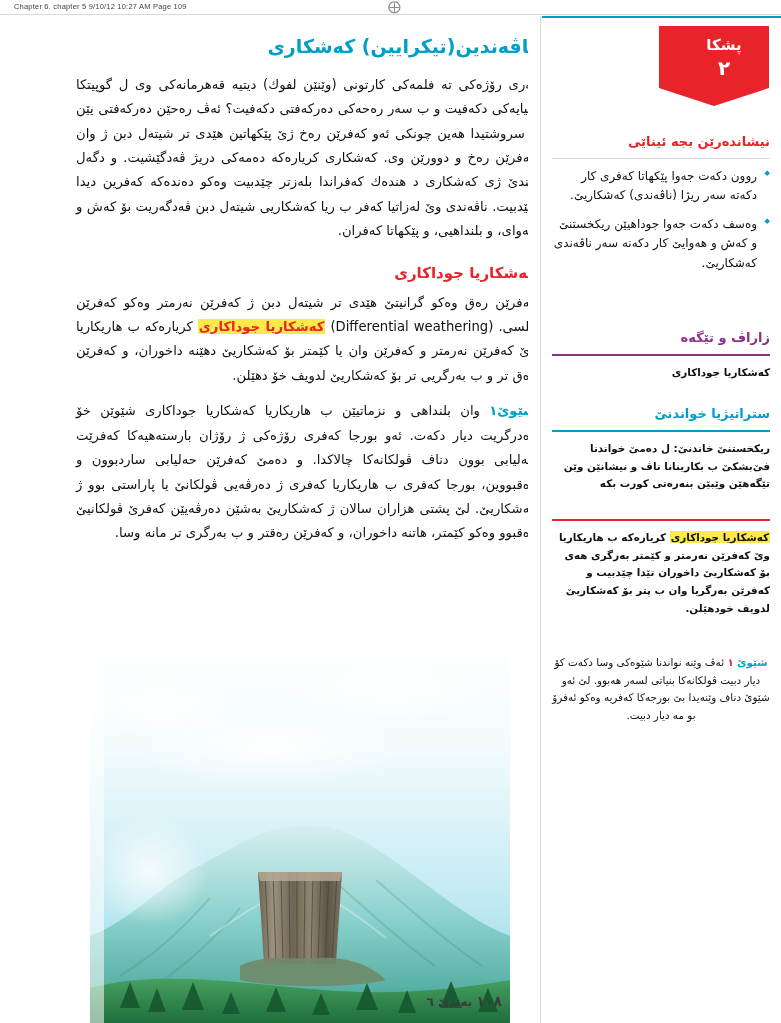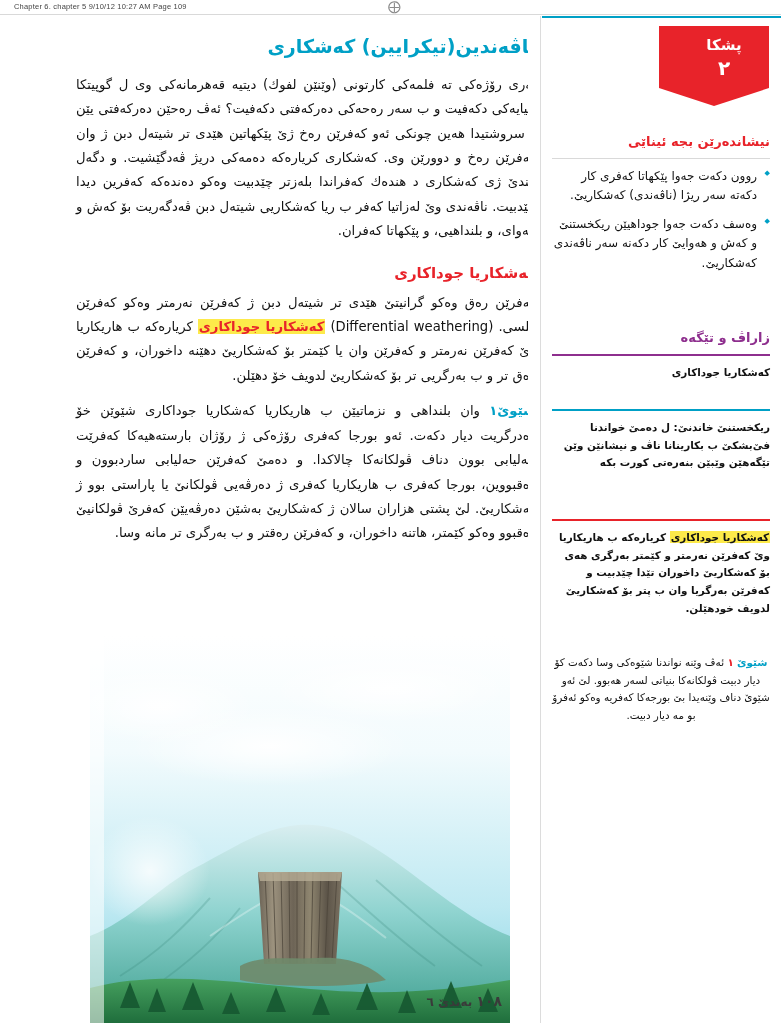--- a/index.html
+++ b/index.html
@@ -371,20 +371,21 @@
       </ul>
     </div>
 
     <div class="sb-sec" style="top:314px;">
       <div class="sb-head" style="color:#8e2f8e;">زاراڤ و تێگەه</div>
       <div class="sb-rule purp"></div>
       <div class="sb-text">کەشکاریا جوداکاری</div>
     </div>
 
     <div class="sb-sec" style="top:390px;">
+      <div class="sb-head blue">ستراتیژیا خواندنێ</div>
       <div class="sb-rule blue"></div>
       <div class="sb-text">ریکخستنێ خاندنێ: ل دەمێ خواندنا فێ‌بشكێ ب بکارینانا ناڤ و نیشانێن وێن تێگەهێن وێبێن بنەرەتی کورت بکە</div>
     </div>
 
     <div class="sb-sec" style="top:500px;">
       <div class="sb-rule red"></div>
       <div class="sb-text">
         <span class="hl">کەشکاریا جوداکاری</span>
         <span>کریارەکە ب هاریكاریا وێ کەفرێن نەرمتر و کێمتر بەرگری هەی بۆ كەشکاریێ داخوران تێدا چێدبیت و كەفرێن بەرگریا وان ب پتر بۆ كەشکاریێ لدویف خودهێلن.</span>
       </div>

